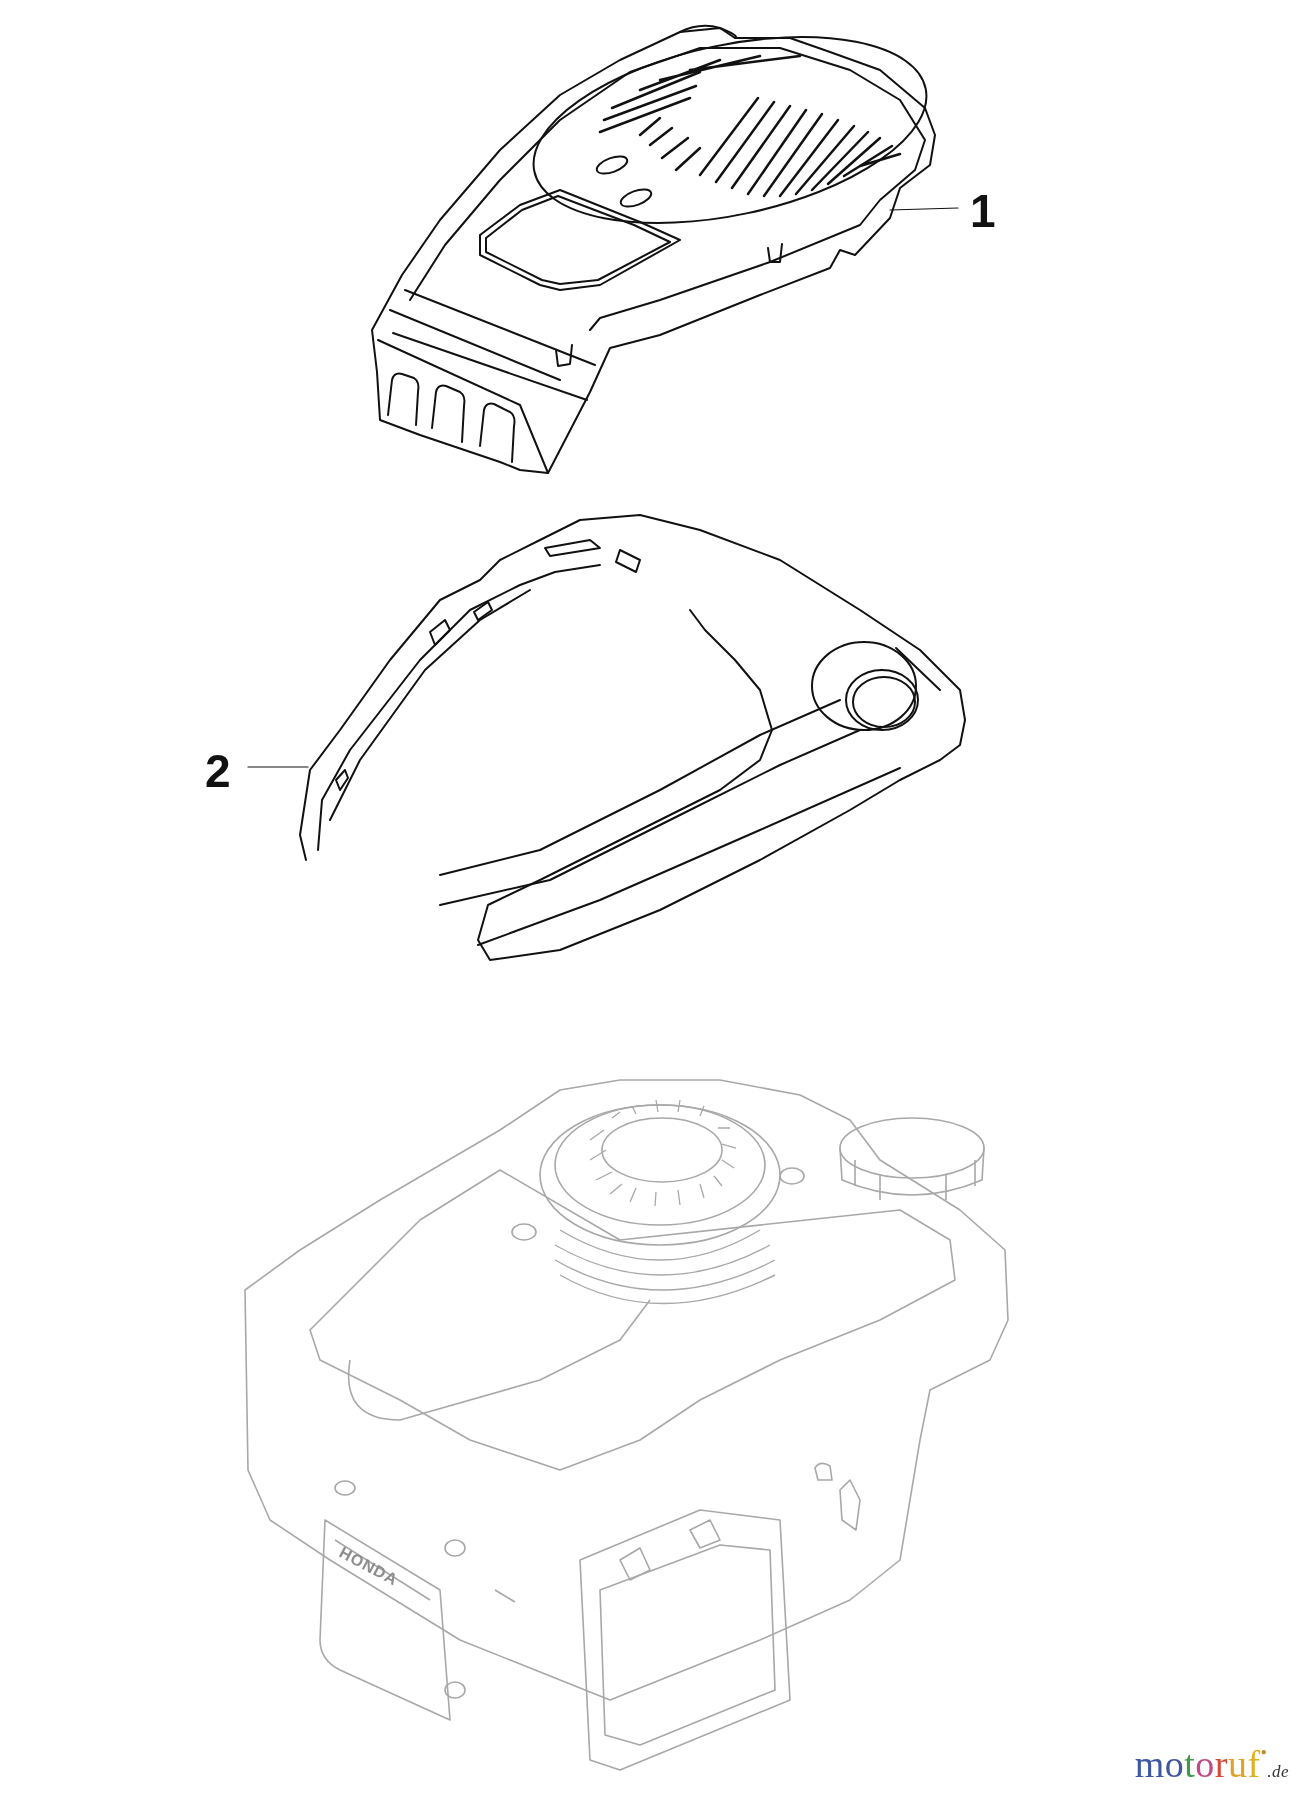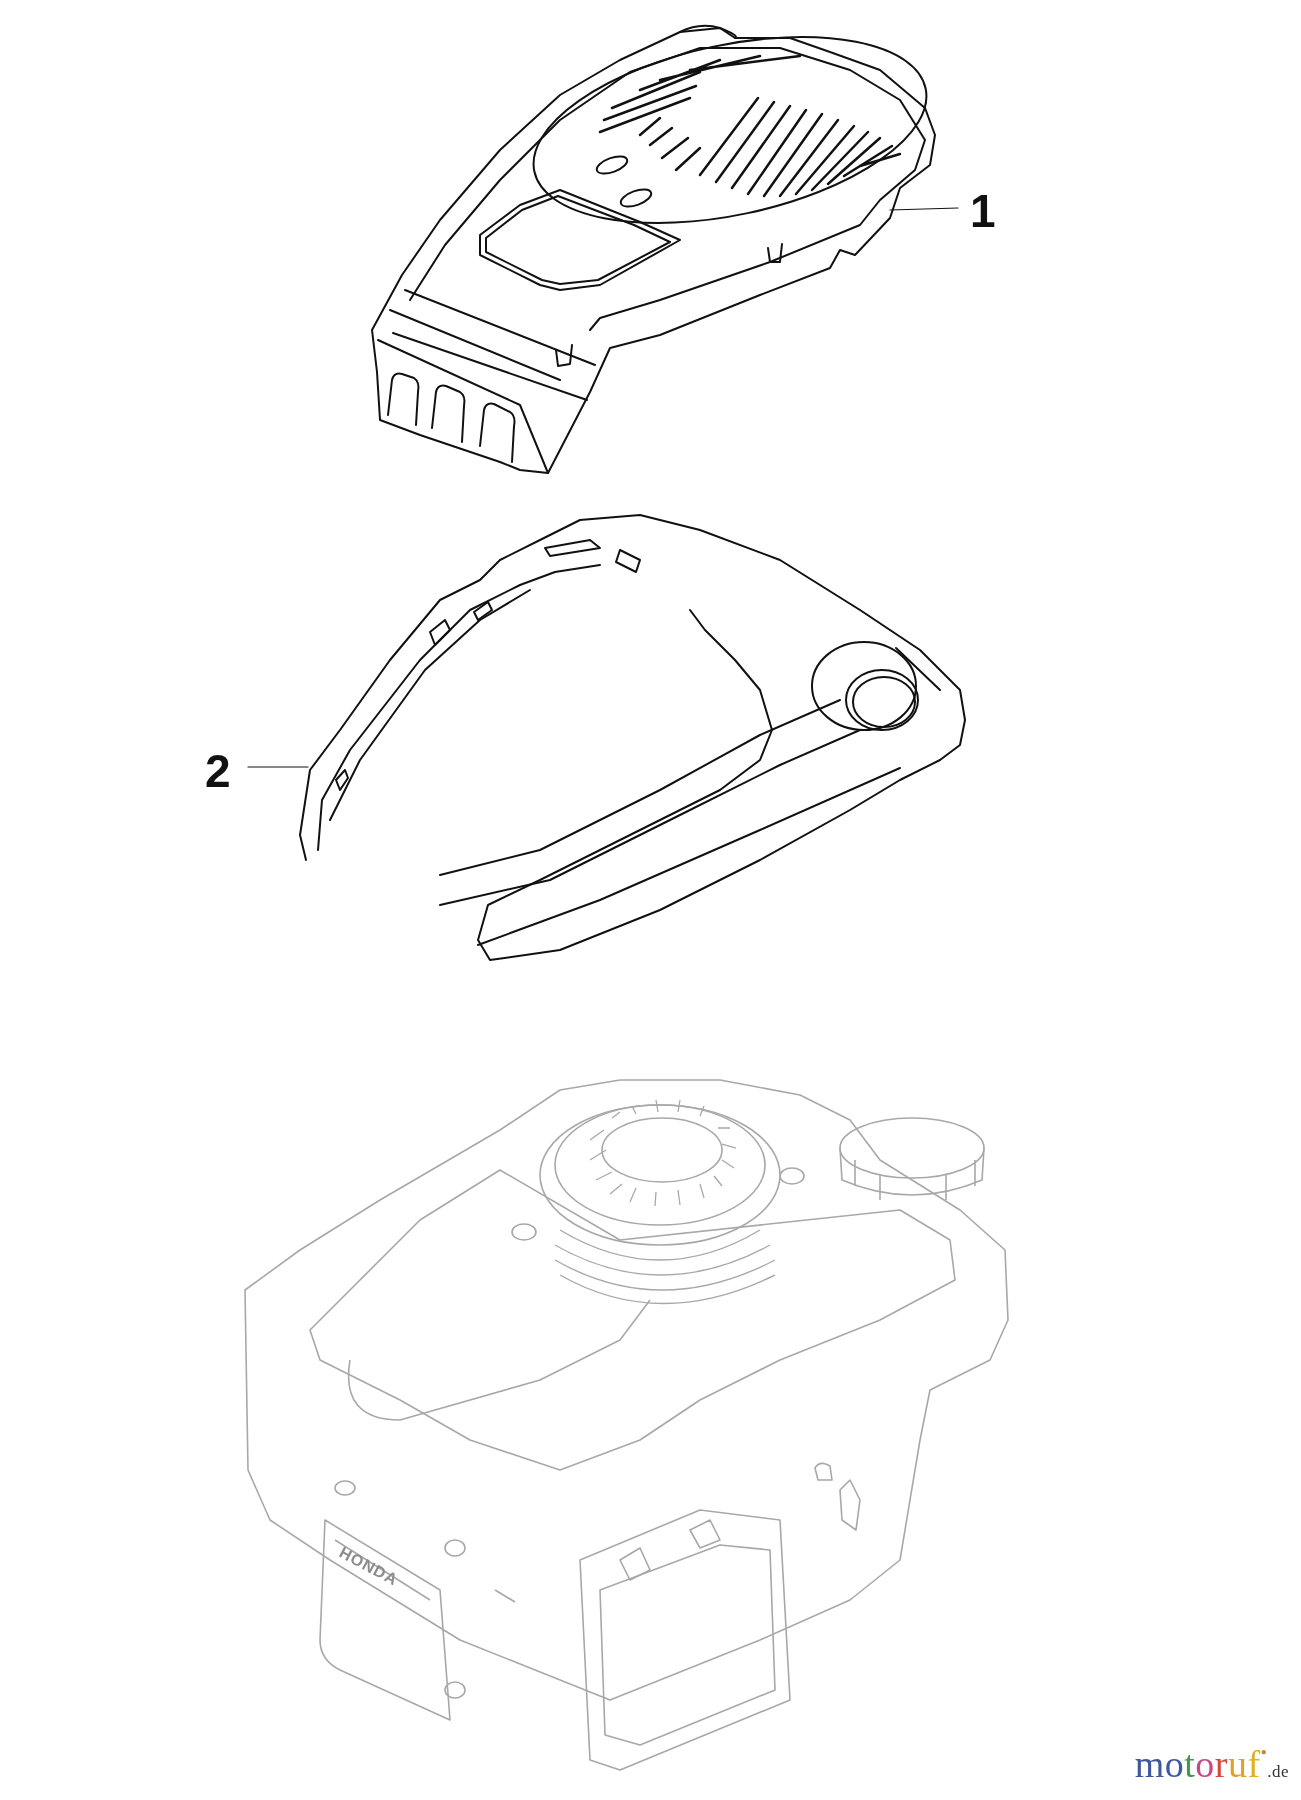--- a/index.html
+++ b/index.html
@@ -3,21 +3,21 @@
 <meta charset="utf-8">
 <style>
   html, body { margin: 0; padding: 0; background: #ffffff; }
   body { width: 1301px; height: 1800px; position: relative; overflow: hidden;
          font-family: "Liberation Sans", sans-serif; }
   .canvas { position: absolute; left: 0; top: 0; width: 1301px; height: 1800px; }
   .callout-label { position: absolute; font-family: "Liberation Sans", sans-serif;
          font-weight: bold; font-size: 46px; color: #111111; line-height: 1; }
   .watermark { position: absolute; right: 12px; bottom: 14px;
          font-family: "Liberation Serif", "DejaVu Serif", serif; font-size: 38px; letter-spacing: 0.5px; }
-  .watermark .tld { font-size: 17px; color: #333333; }
+  .watermark .tld { font-size: 17px; color: #333333; font-style: italic; }
   .watermark .dot { position: relative; top: -22px; font-size: 10px; color: #c08a2a; }
 </style>
 </head>
 <body>
 
 <div class="canvas">
   <svg width="1301" height="1800" viewBox="0 0 1301 1800" xmlns="http://www.w3.org/2000/svg">
     <g fill="none" stroke="#111" stroke-width="2" stroke-linejoin="round" stroke-linecap="round">
 
       <g>

